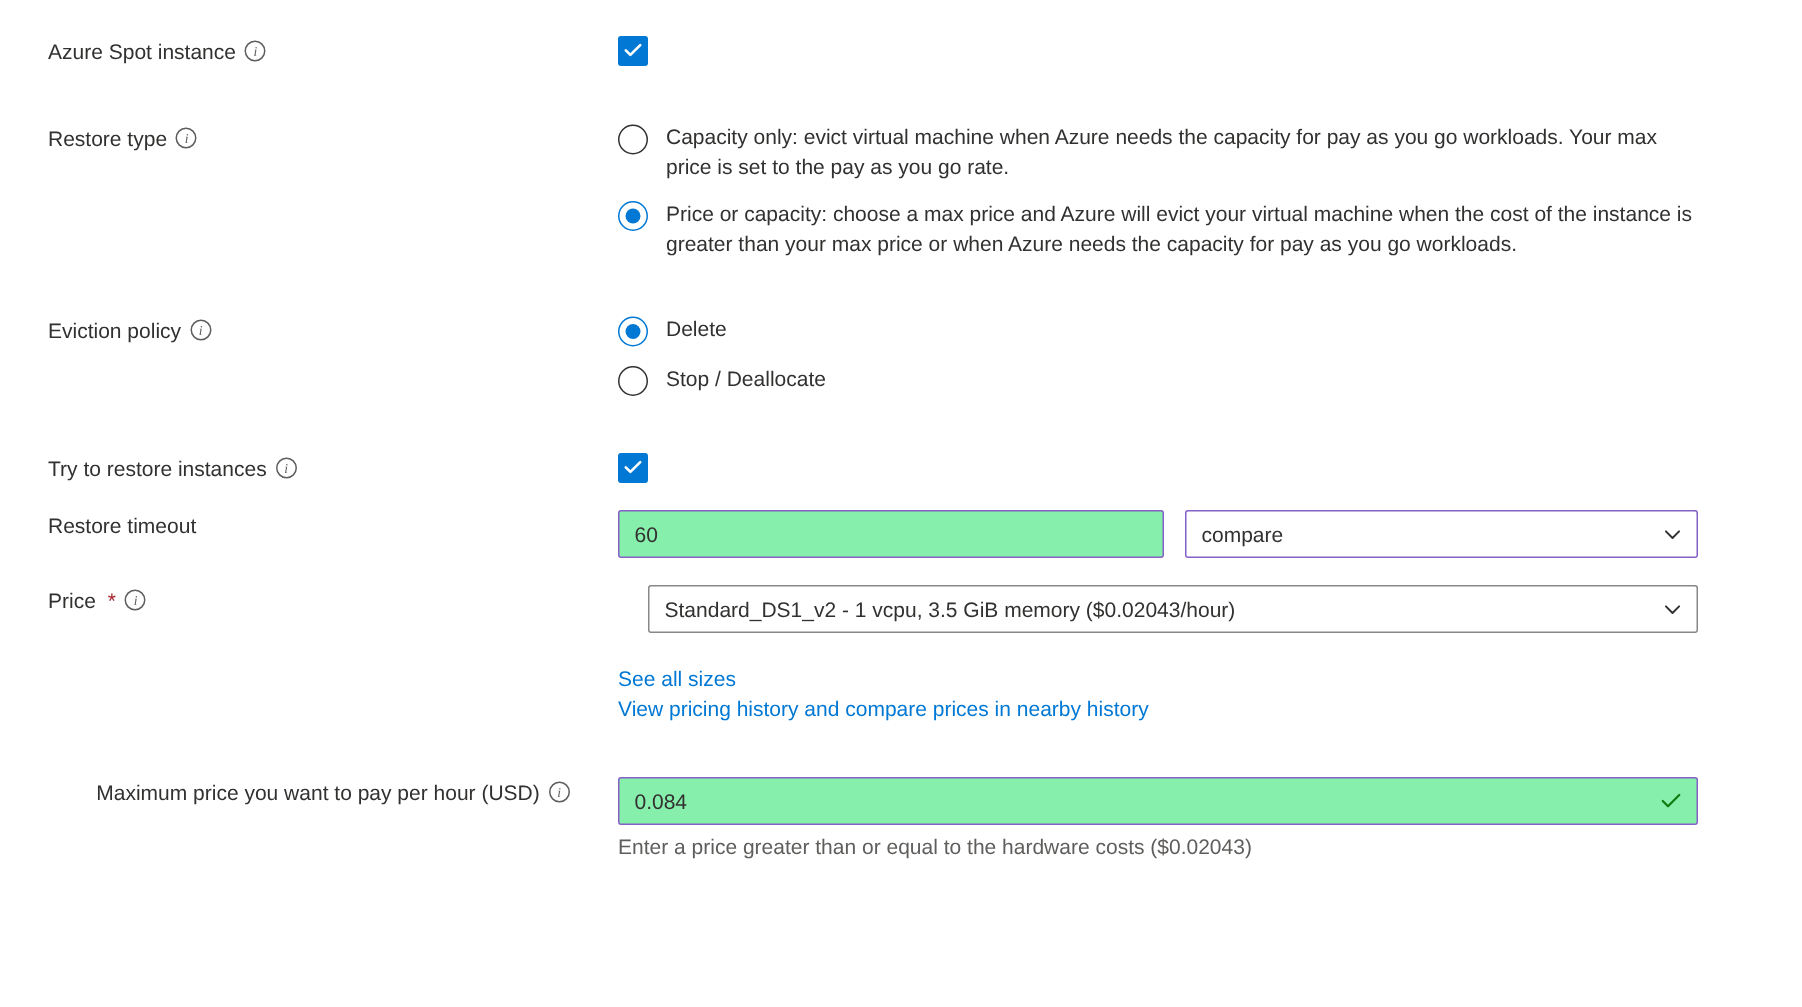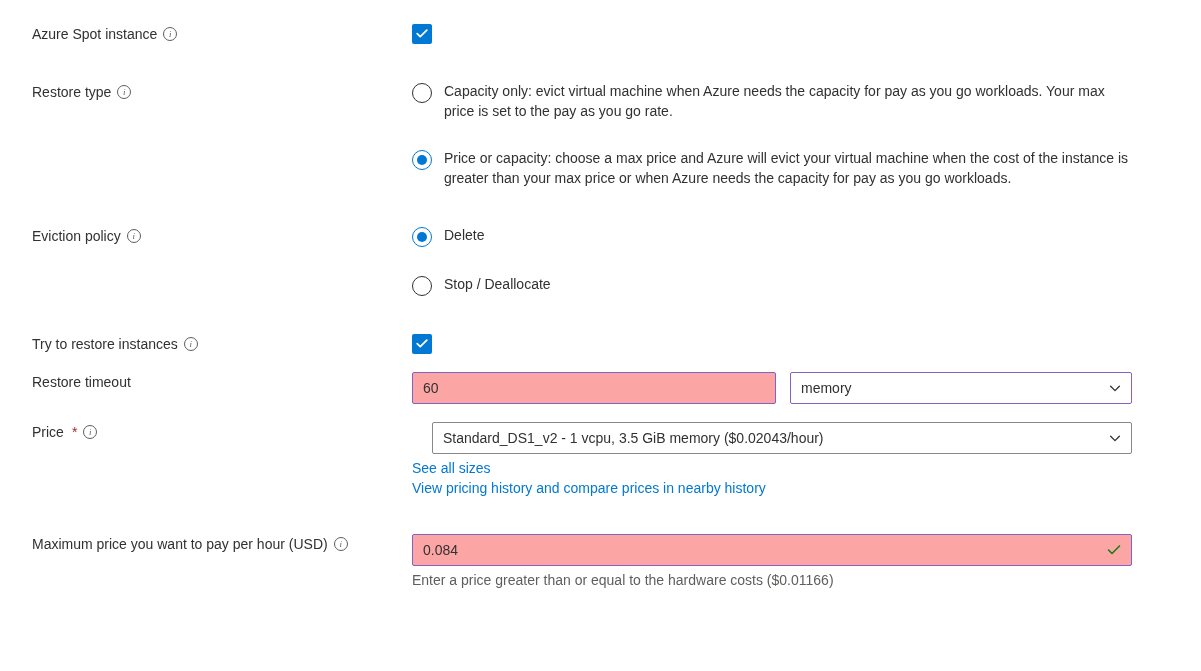--- a/index.html
+++ b/index.html
@@ -54,21 +54,21 @@
       border-radius: 2px;
       display: flex;
       align-items: center;
       justify-content: center;
       cursor: pointer;
     }
     .checkbox svg { width: 14px; height: 14px; }
     .radio-group {
       display: flex;
       flex-direction: column;
-      gap: 28px;
+      gap: 12px;
     }
     .radio-option {
       display: flex;
       align-items: flex-start;
       gap: 12px;
       cursor: pointer;
     }
     .radio-circle {
       width: 20px;
       height: 20px;
@@ -99,21 +99,21 @@
       display: flex;
       gap: 14px;
     }
     .text-input {
       border: 1px solid #8a8886;
       border-radius: 2px;
       padding: 5px 10px;
       font-size: 14px;
       font-family: inherit;
       color: #323130;
-      background: #fca5a5;
+      background: #86efac;
       height: 32px;
     }
     .text-input.purple { border-color: #8661c5; }
     .text-input.half { flex: 1; }
     .select-wrap {
       position: relative;
       flex: 1;
     }
     .select-wrap.full { width: 100%; padding-left: 20px; }
     .select-display {
@@ -142,21 +142,21 @@
       color: #0078d4;
       font-size: 14px;
       text-decoration: none;
       cursor: pointer;
       display: inline-block;
     }
     .links-stack {
       display: flex;
       flex-direction: column;
       gap: 4px;
-      margin-top: 6px;
+      margin-top: 22px;
     }
     .helper-text {
       font-size: 14px;
       color: #605e5c;
       margin-top: 6px;
     }
     .input-with-icon {
       position: relative;
     }
     .input-with-icon .text-input { width: 100%; padding-right: 20px; }
@@ -245,21 +245,21 @@
 
 <div class="form-row">
   <div class="form-label">
     <span>Restore timeout</span>
   </div>
   <div class="form-control">
     <div class="input-pair">
       <input type="text" class="text-input purple half" value="60" style="">
       <div class="select-wrap">
         <div class="select-display purple">
-          <span>memory</span>
+          <span>compare</span>
         </div>
         <svg class="chevron" viewBox="0 0 16 16">
             <path d="M3 6l5 5 5-5" stroke="#323130" stroke-width="1.5" fill="none" stroke-linecap="round" stroke-linejoin="round"></path>
           </svg>
       </div>
     </div>
   </div>
 </div>
 
 <div class="form-row">
@@ -280,26 +280,26 @@
     <div class="links-stack">
       <a class="link">See all sizes</a>
       <a class="link">View pricing history and compare prices in nearby history</a>
     </div>
   </div>
 </div>
 
 <div class="spacer-lg"></div>
 
 <div class="form-row">
-  <div class="form-label" style="flex-wrap:wrap;">
+  <div class="form-label" style="flex-wrap:wrap;justify-content:center;">
     <span>Maximum price you want to pay per hour (USD)</span>
     <span class="info-icon">i</span>
   </div>
   <div class="form-control">
     <div class="input-with-icon">
       <input type="text" class="text-input purple" value="0.084" style="">
       <svg class="valid-icon" width="16" height="16" viewBox="0 0 16 16">
           <path d="M13.5 4L6 11.5 2.5 8" stroke="#107c10" stroke-width="1.5" fill="none" stroke-linecap="round" stroke-linejoin="round"></path>
         </svg>
     </div>
-    <div class="helper-text">Enter a price greater than or equal to the hardware costs ($0.01166)</div>
+    <div class="helper-text">Enter a price greater than or equal to the hardware costs ($0.02043)</div>
   </div>
 </div>
 
 </body></html>

